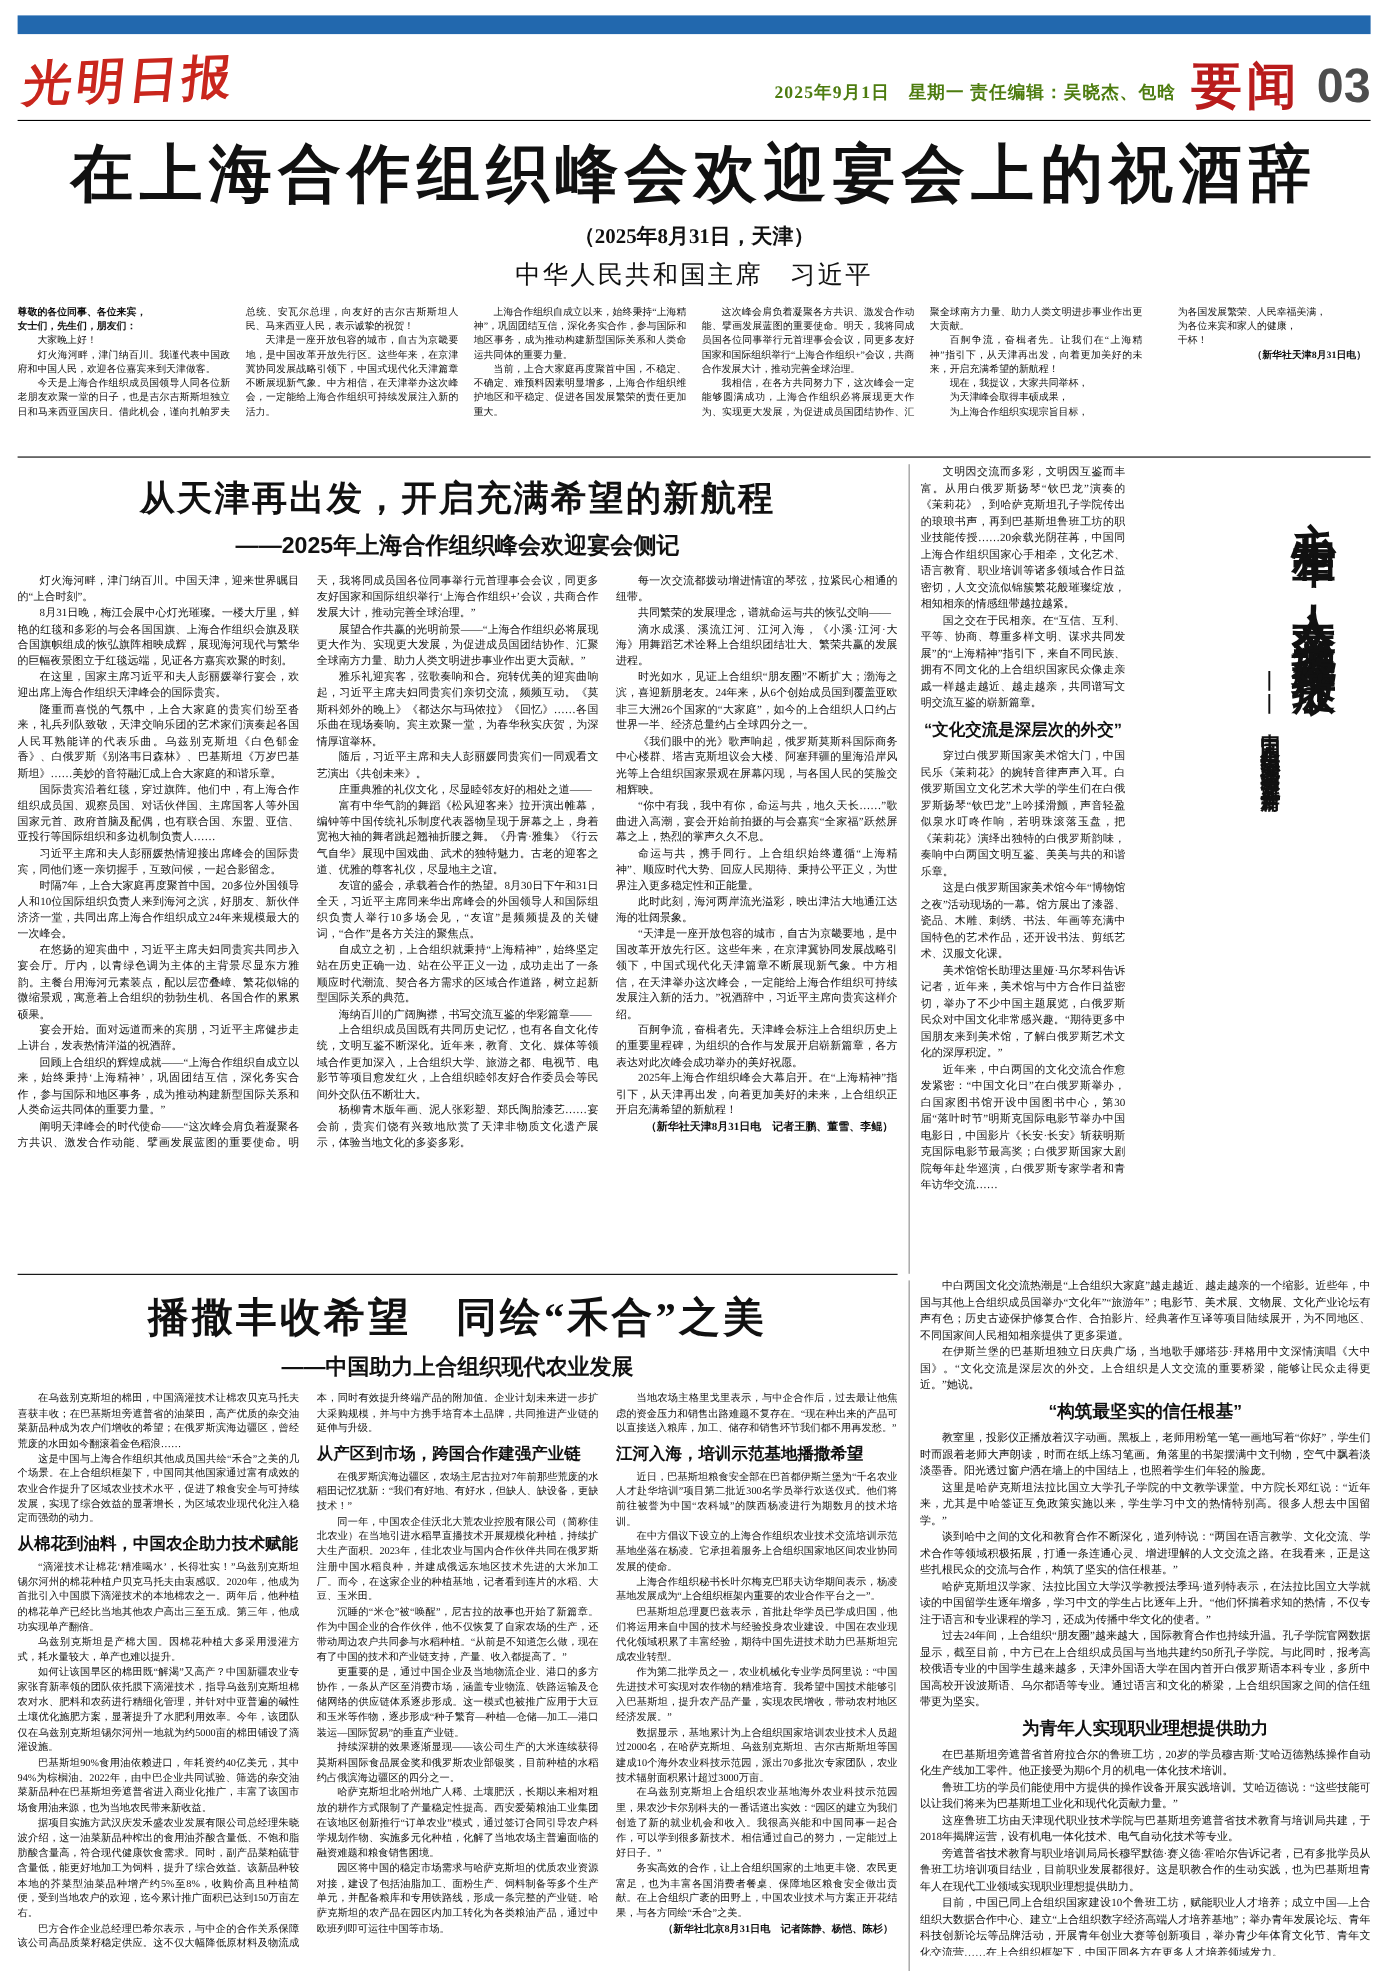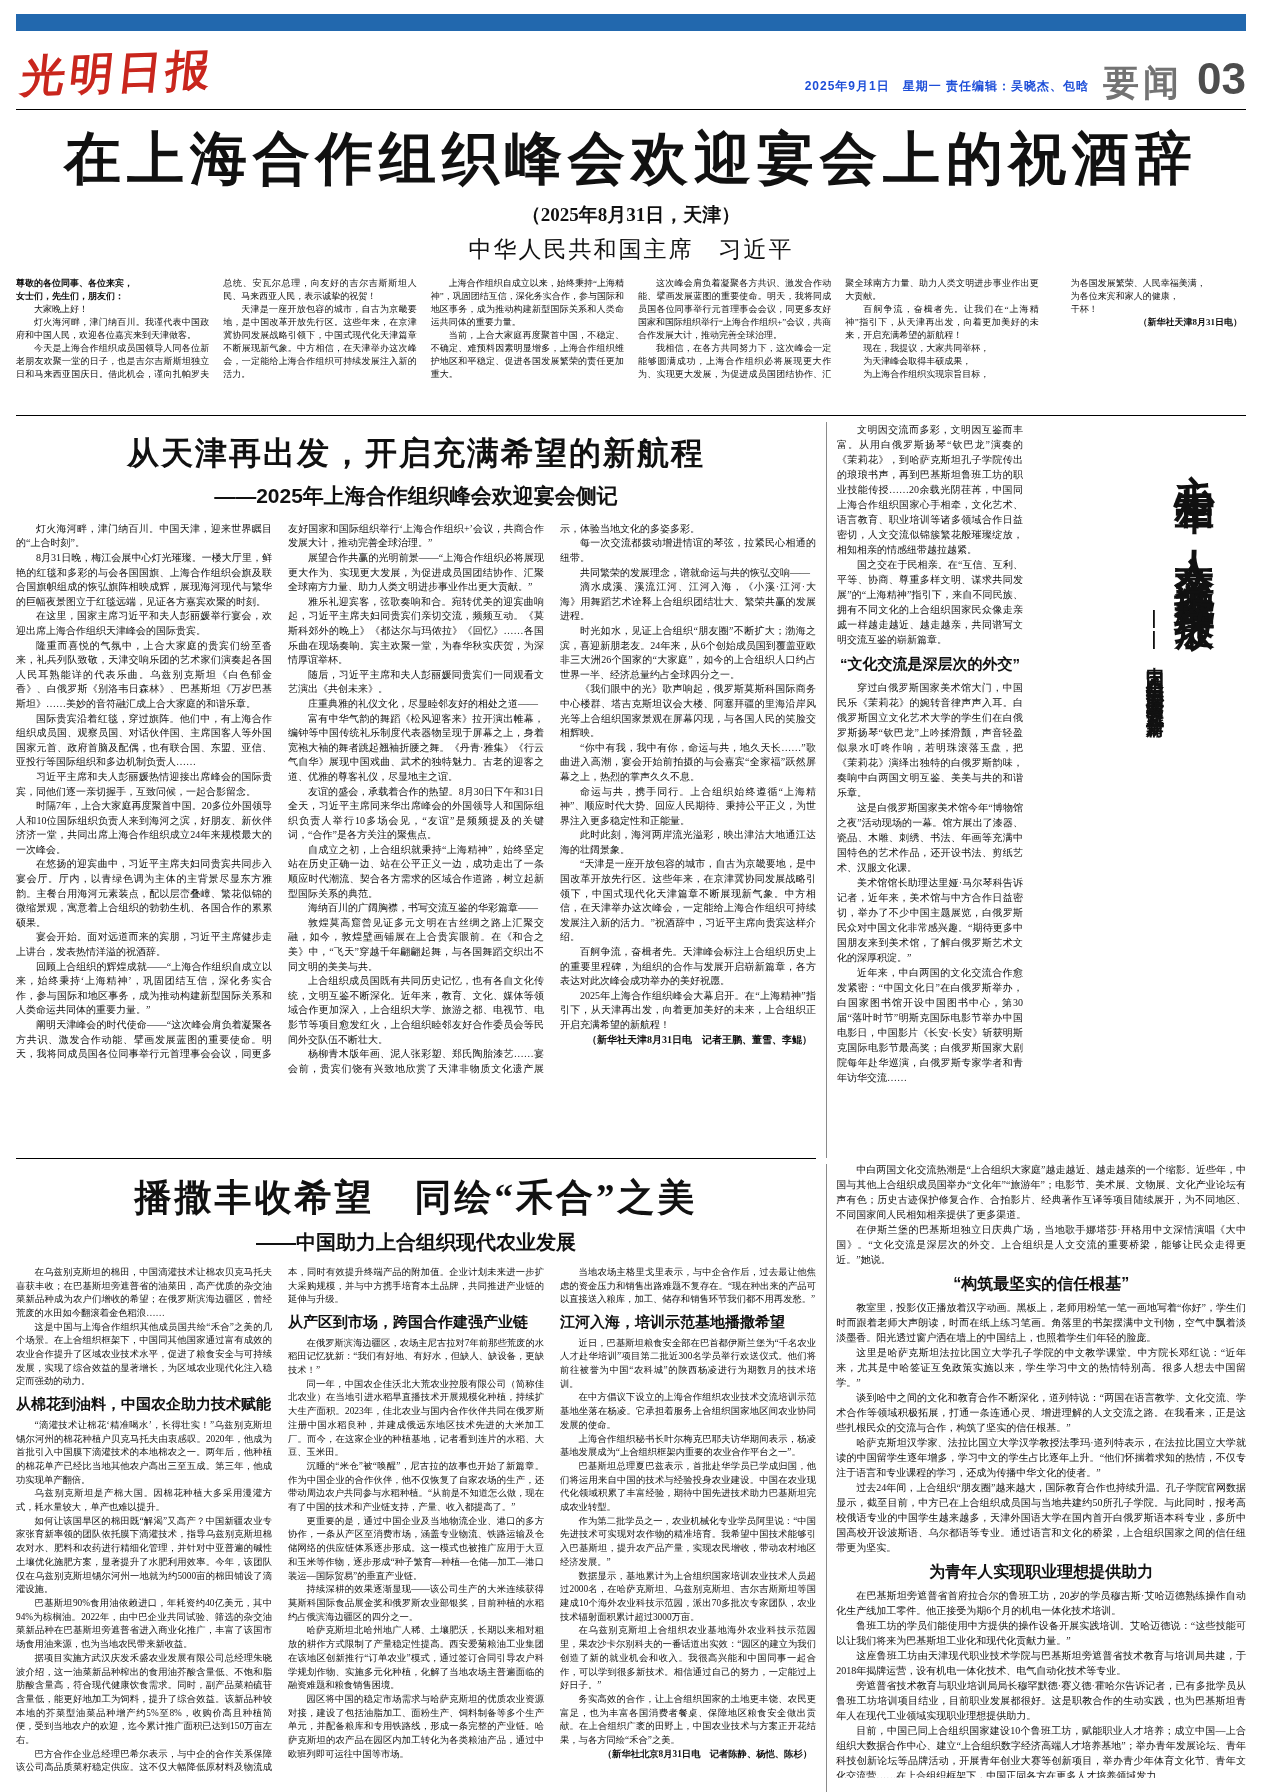--- a/index.html
+++ b/index.html
@@ -6,24 +6,24 @@
   .page{position:relative;width:1262px;height:1792px;margin:0 auto;background:#ffffff;
         font-family:"Liberation Serif","DejaVu Serif",serif;color:#111;overflow:hidden;
         box-sizing:border-box;padding:0 16px;}
   
   .top-bar{height:17px;background:#2268ae;margin-top:14px;}
   .hdr{display:flex;justify-content:space-between;align-items:flex-end;height:72px;}
   .masthead{font-family:"DejaVu Serif",serif;font-weight:bold;color:#c9261d;
             font-size:44px;letter-spacing:4px;transform:skewX(-8deg) rotate(-2deg);
             padding:6px 0 0 6px;}
   .hdr-right{display:flex;align-items:flex-end;gap:14px;padding-bottom:2px;}
-  .date-editor{font-family:Liberation Sans, sans-serif;font-size:12px;font-weight:bold;
-               color:#1d4ed8;padding-bottom:6px;letter-spacing:1px;}
-  .yaowen{font-family:"Liberation Sans",sans-serif;font-weight:900;color:#737373;
-          font-size:36px;line-height:1;letter-spacing:4px;}
+  .date-editor{font-family:Liberation Serif, serif;font-size:16px;font-weight:bold;
+               color:#4d7c0f;padding-bottom:6px;letter-spacing:1px;}
+  .yaowen{font-family:"Liberation Sans",sans-serif;font-weight:900;color:#b91c1c;
+          font-size:46px;line-height:1;letter-spacing:4px;}
   .pagenum{font-family:"Liberation Sans",sans-serif;font-weight:700;color:#4d4d4d;
            font-size:44px;line-height:1;}
   .hdr-rule{border-top:1.5px solid #000;margin-top:6px;}
   
   .sp-head{font-size:57px;line-height:1.12;font-weight:900;text-align:center;margin:22px 0 6px;
            letter-spacing:6px;font-family:Liberation Mono, monospace;}
   .sp-date{text-align:center;font-size:19px;font-weight:bold;margin:2px 0 6px;}
   .sp-byline{text-align:center;font-size:23px;margin:2px 0 12px;letter-spacing:2px;}
   .sp-body{column-count:6;column-gap:14px;height:126px;overflow:hidden;
            font-size:9px;line-height:13px;text-align:justify;}
@@ -138,21 +138,20 @@
             <p>回顾上合组织的辉煌成就——“上海合作组织自成立以来，始终秉持‘上海精神’，巩固团结互信，深化务实合作，参与国际和地区事务，成为推动构建新型国际关系和人类命运共同体的重要力量。”</p>
             <p>阐明天津峰会的时代使命——“这次峰会肩负着凝聚各方共识、激发合作动能、擘画发展蓝图的重要使命。明天，我将同成员国各位同事举行元首理事会会议，同更多友好国家和国际组织举行‘上海合作组织+’会议，共商合作发展大计，推动完善全球治理。”</p>
             <p>展望合作共赢的光明前景——“上海合作组织必将展现更大作为、实现更大发展，为促进成员国团结协作、汇聚全球南方力量、助力人类文明进步事业作出更大贡献。”</p>
             <p>雅乐礼迎宾客，弦歌奏响和合。宛转优美的迎宾曲响起，习近平主席夫妇同贵宾们亲切交流，频频互动。《莫斯科郊外的晚上》《都达尔与玛侬拉》《回忆》……各国乐曲在现场奏响。宾主欢聚一堂，为春华秋实庆贺，为深情厚谊举杯。</p>
             <p>随后，习近平主席和夫人彭丽媛同贵宾们一同观看文艺演出《共创未来》。</p>
             <p>庄重典雅的礼仪文化，尽显睦邻友好的相处之道——</p>
             <p>富有中华气韵的舞蹈《松风迎客来》拉开演出帷幕，编钟等中国传统礼乐制度代表器物呈现于屏幕之上，身着宽袍大袖的舞者跳起翘袖折腰之舞。《丹青·雅集》《行云气自华》展现中国戏曲、武术的独特魅力。古老的迎客之道、优雅的尊客礼仪，尽显地主之谊。</p>
             <p>友谊的盛会，承载着合作的热望。8月30日下午和31日全天，习近平主席同来华出席峰会的外国领导人和国际组织负责人举行10多场会见，“友谊”是频频提及的关键词，“合作”是各方关注的聚焦点。</p>
             <p>自成立之初，上合组织就秉持“上海精神”，始终坚定站在历史正确一边、站在公平正义一边，成功走出了一条顺应时代潮流、契合各方需求的区域合作道路，树立起新型国际关系的典范。</p>
             <p>海纳百川的广阔胸襟，书写交流互鉴的华彩篇章——</p>
-            <p>敦煌莫高窟曾见证多元文明在古丝绸之路上汇聚交融，如今，敦煌壁画铺展在上合贵宾眼前。在《和合之美》中，“飞天”穿越千年翩翩起舞，与各国舞蹈交织出不同文明的美美与共。</p>
             <p>上合组织成员国既有共同历史记忆，也有各自文化传统，文明互鉴不断深化。近年来，教育、文化、媒体等领域合作更加深入，上合组织大学、旅游之都、电视节、电影节等项目愈发红火，上合组织睦邻友好合作委员会等民间外交队伍不断壮大。</p>
             <p>杨柳青木版年画、泥人张彩塑、郑氏陶胎漆艺……宴会前，贵宾们饶有兴致地欣赏了天津非物质文化遗产展示，体验当地文化的多姿多彩。</p>
             <p>每一次交流都拨动增进情谊的琴弦，拉紧民心相通的纽带。</p>
             <p>共同繁荣的发展理念，谱就命运与共的恢弘交响——</p>
             <p>滴水成溪、溪流江河、江河入海，《小溪·江河·大海》用舞蹈艺术诠释上合组织团结壮大、繁荣共赢的发展进程。</p>
             <p>时光如水，见证上合组织“朋友圈”不断扩大；渤海之滨，喜迎新朋老友。24年来，从6个创始成员国到覆盖亚欧非三大洲26个国家的“大家庭”，如今的上合组织人口约占世界一半、经济总量约占全球四分之一。</p>
             <p>《我们眼中的光》歌声响起，俄罗斯莫斯科国际商务中心楼群、塔吉克斯坦议会大楼、阿塞拜疆的里海沿岸风光等上合组织国家景观在屏幕闪现，与各国人民的笑脸交相辉映。</p>
             <p>“你中有我，我中有你，命运与共，地久天长……”歌曲进入高潮，宴会开始前拍摄的与会嘉宾“全家福”跃然屏幕之上，热烈的掌声久久不息。</p>
             <p>命运与共，携手同行。上合组织始终遵循“上海精神”、顺应时代大势、回应人民期待、秉持公平正义，为世界注入更多稳定性和正能量。</p>
             <p>此时此刻，海河两岸流光溢彩，映出津沽大地通江达海的壮阔景象。</p>

